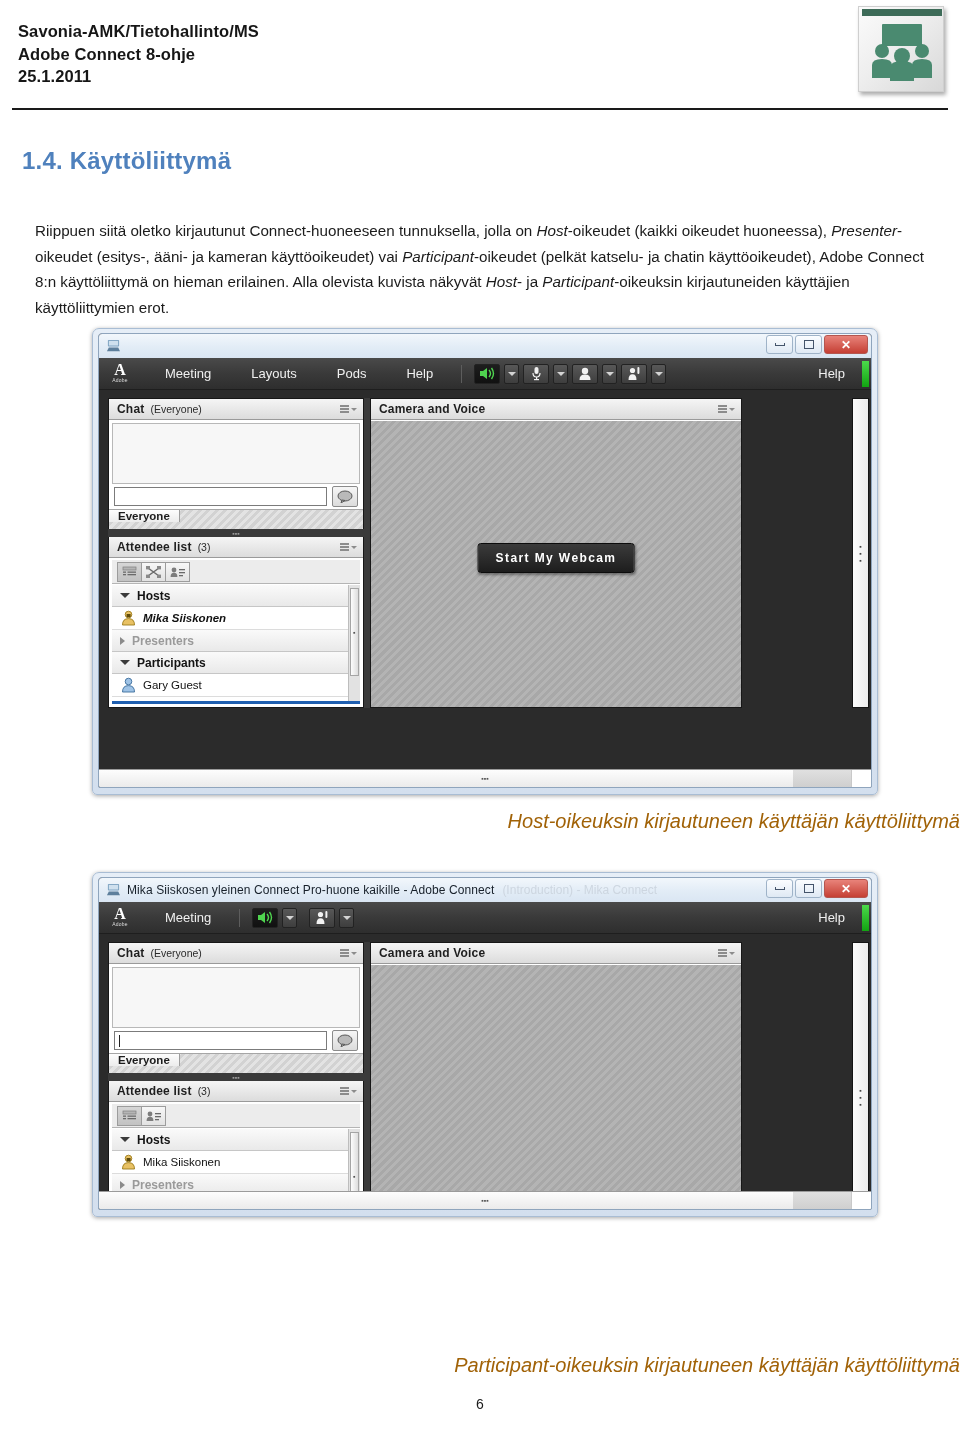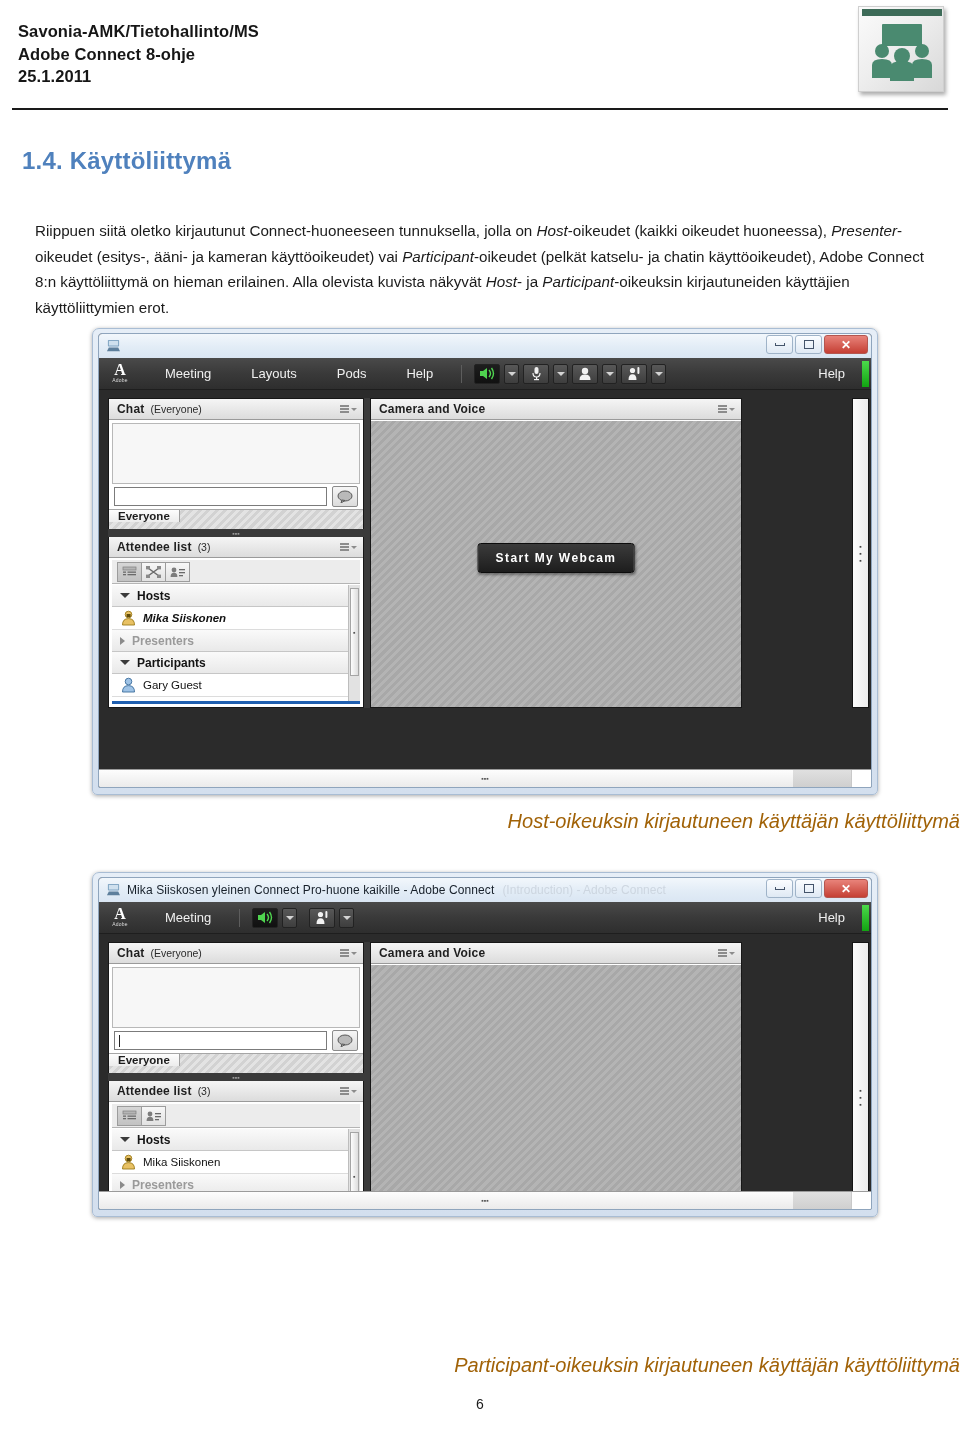--- a/index.html
+++ b/index.html
@@ -396,21 +396,21 @@
   <div class="win" style="left:92px; top:872px; width:786px; height:345px;">
     <div class="win-inner">
 
       <div class="titlebar">
         <svg class="title-ico" viewBox="0 0 16 15">
           <rect x="2" y="1" width="12" height="7" rx="1" fill="#7aa0bf"></rect>
           <rect x="3" y="2" width="10" height="5" fill="#cfe0ee"></rect>
           <path d="M1 13 L15 13 L13 9 L3 9 Z" fill="#5d7f9c"></path>
         </svg>
         <span class="title-text">Mika Siiskosen yleinen Connect Pro-huone kaikille - Adobe Connect</span>
-        <span class="title-ghost">(Introduction) - Adobe Connect</span>
+        <span class="title-ghost">(Introduction) - Mika Connect</span>
         <div class="win-btns">
           <div class="wbtn">
               <div class="minbox"></div>
             </div>
           <div class="wbtn">
               <div class="maxbox"></div>
             </div>
           <div class="wbtn close">
               <span class="glyph">✕</span>
             </div>

